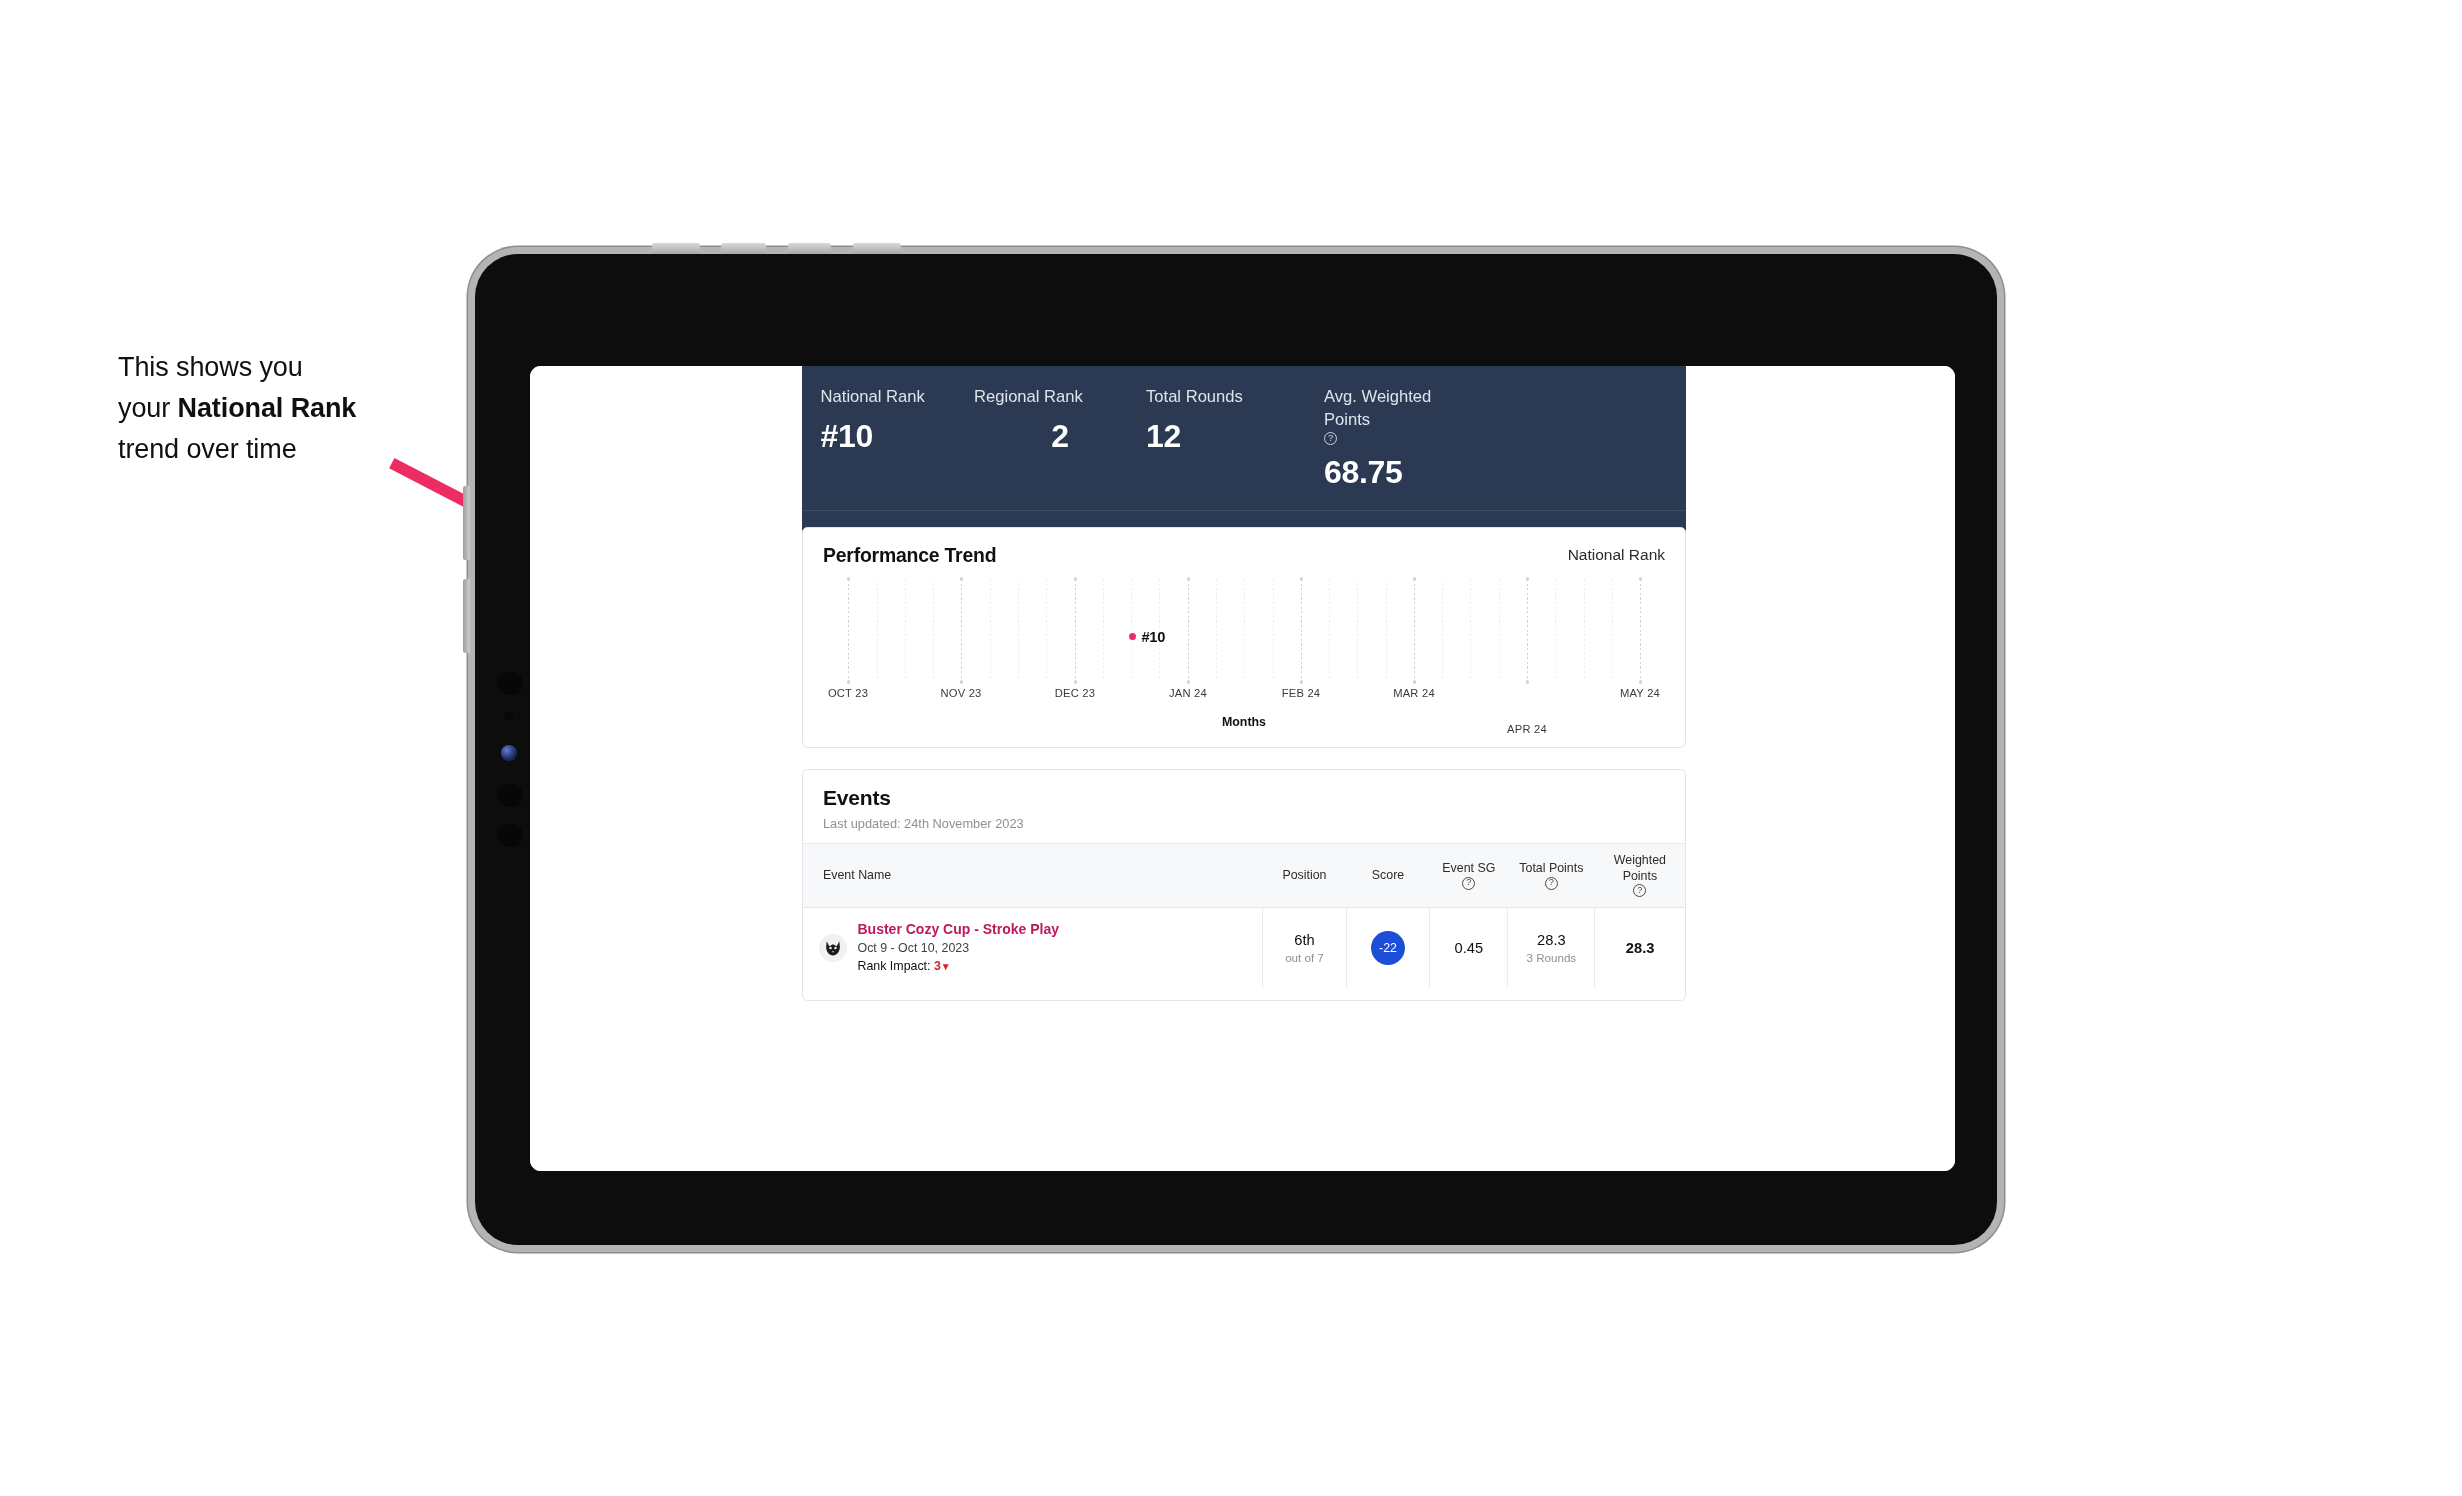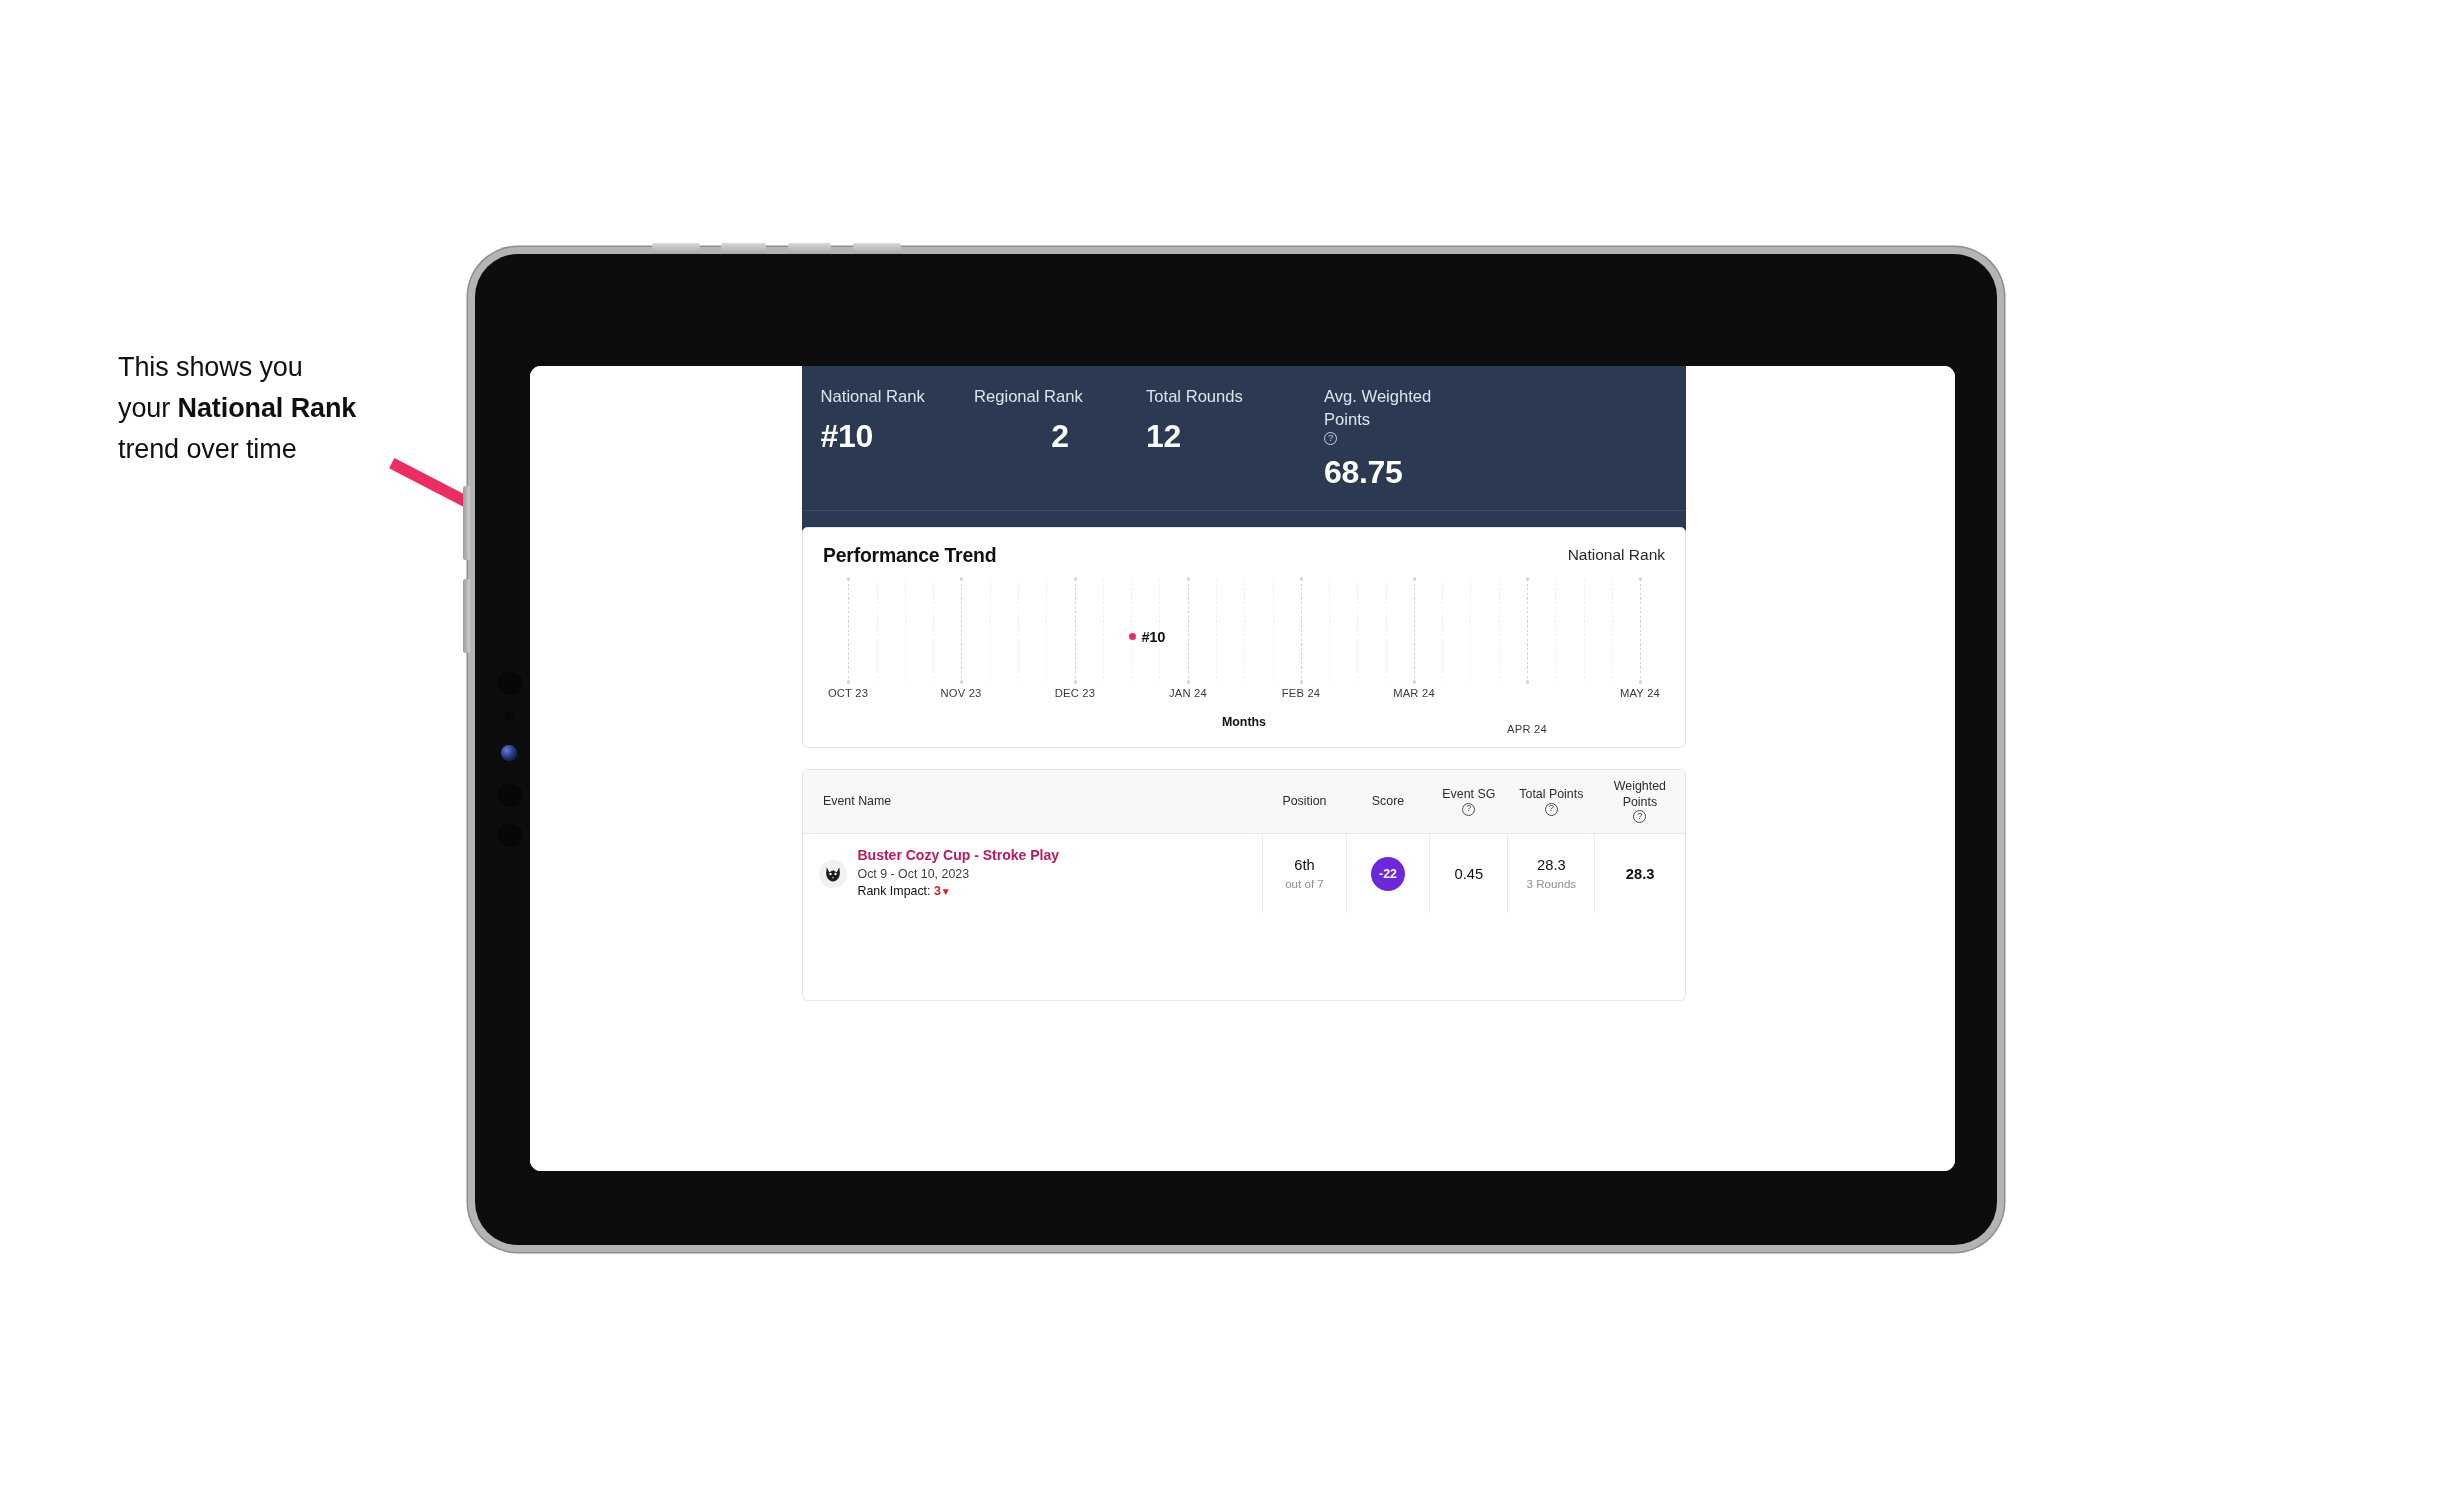--- a/index.html
+++ b/index.html
@@ -378,24 +378,24 @@
 
   .pos-main { font-size: 14.7px; color: #12100e; }
   .pos-sub  { font-size: 11.6px; color: #8d9099; margin-top: 3.1px; }
 
   .score-badge {
     display: inline-flex;
     align-items: center;
     justify-content: center;
     width: 34px; height: 34px;
     border-radius: 50%;
-    background: #6d28d9;
+    background: #1d4ed8;
     color: #ffffff;
     font-size: 12.4px;
-    font-weight: 700;
+    font-weight: 400;
   }
 
   .pts-main { font-size: 14.7px; color: #12100e; }
   .pts-sub  { font-size: 11.6px; color: #8d9099; margin-top: 3.1px; }
   .wpts     { font-size: 14.7px; font-weight: 700; color: #12100e; }
 </style>
 </head>
 <body>
 
 <div id="stage">
@@ -573,20 +573,24 @@
               <div class="datapoint" style="left: 306px; top: 58px;">
                 <span class="dp-dot" style="background: rgb(236, 45, 98);"></span>
                 <span class="dp-label">#10</span>
               </div>
             </div>
 
           <div id="xaxis-title">Months</div>
         </div>
 
         <div id="events-card" class="card">
+          <div id="events-head">
+            <div id="events-title">Events</div>
+            <div id="events-sub">Last updated: 24th November 2023</div>
+          </div>
 
           <table id="events-table">
             <colgroup>
               <col style="width:418px">
               <col style="width:76px">
               <col style="width:76px">
               <col style="width:71px">
               <col style="width:79px">
               <col style="width:82px">
             </colgroup>

